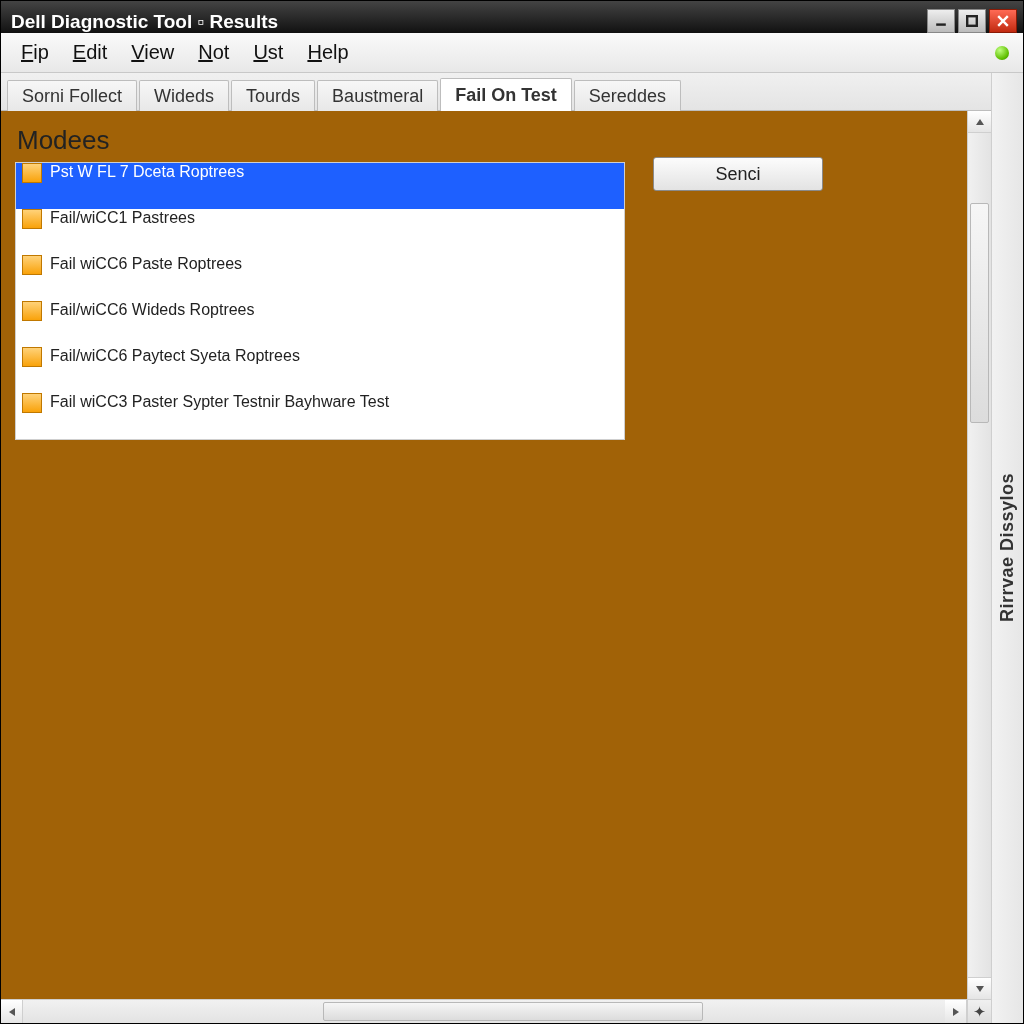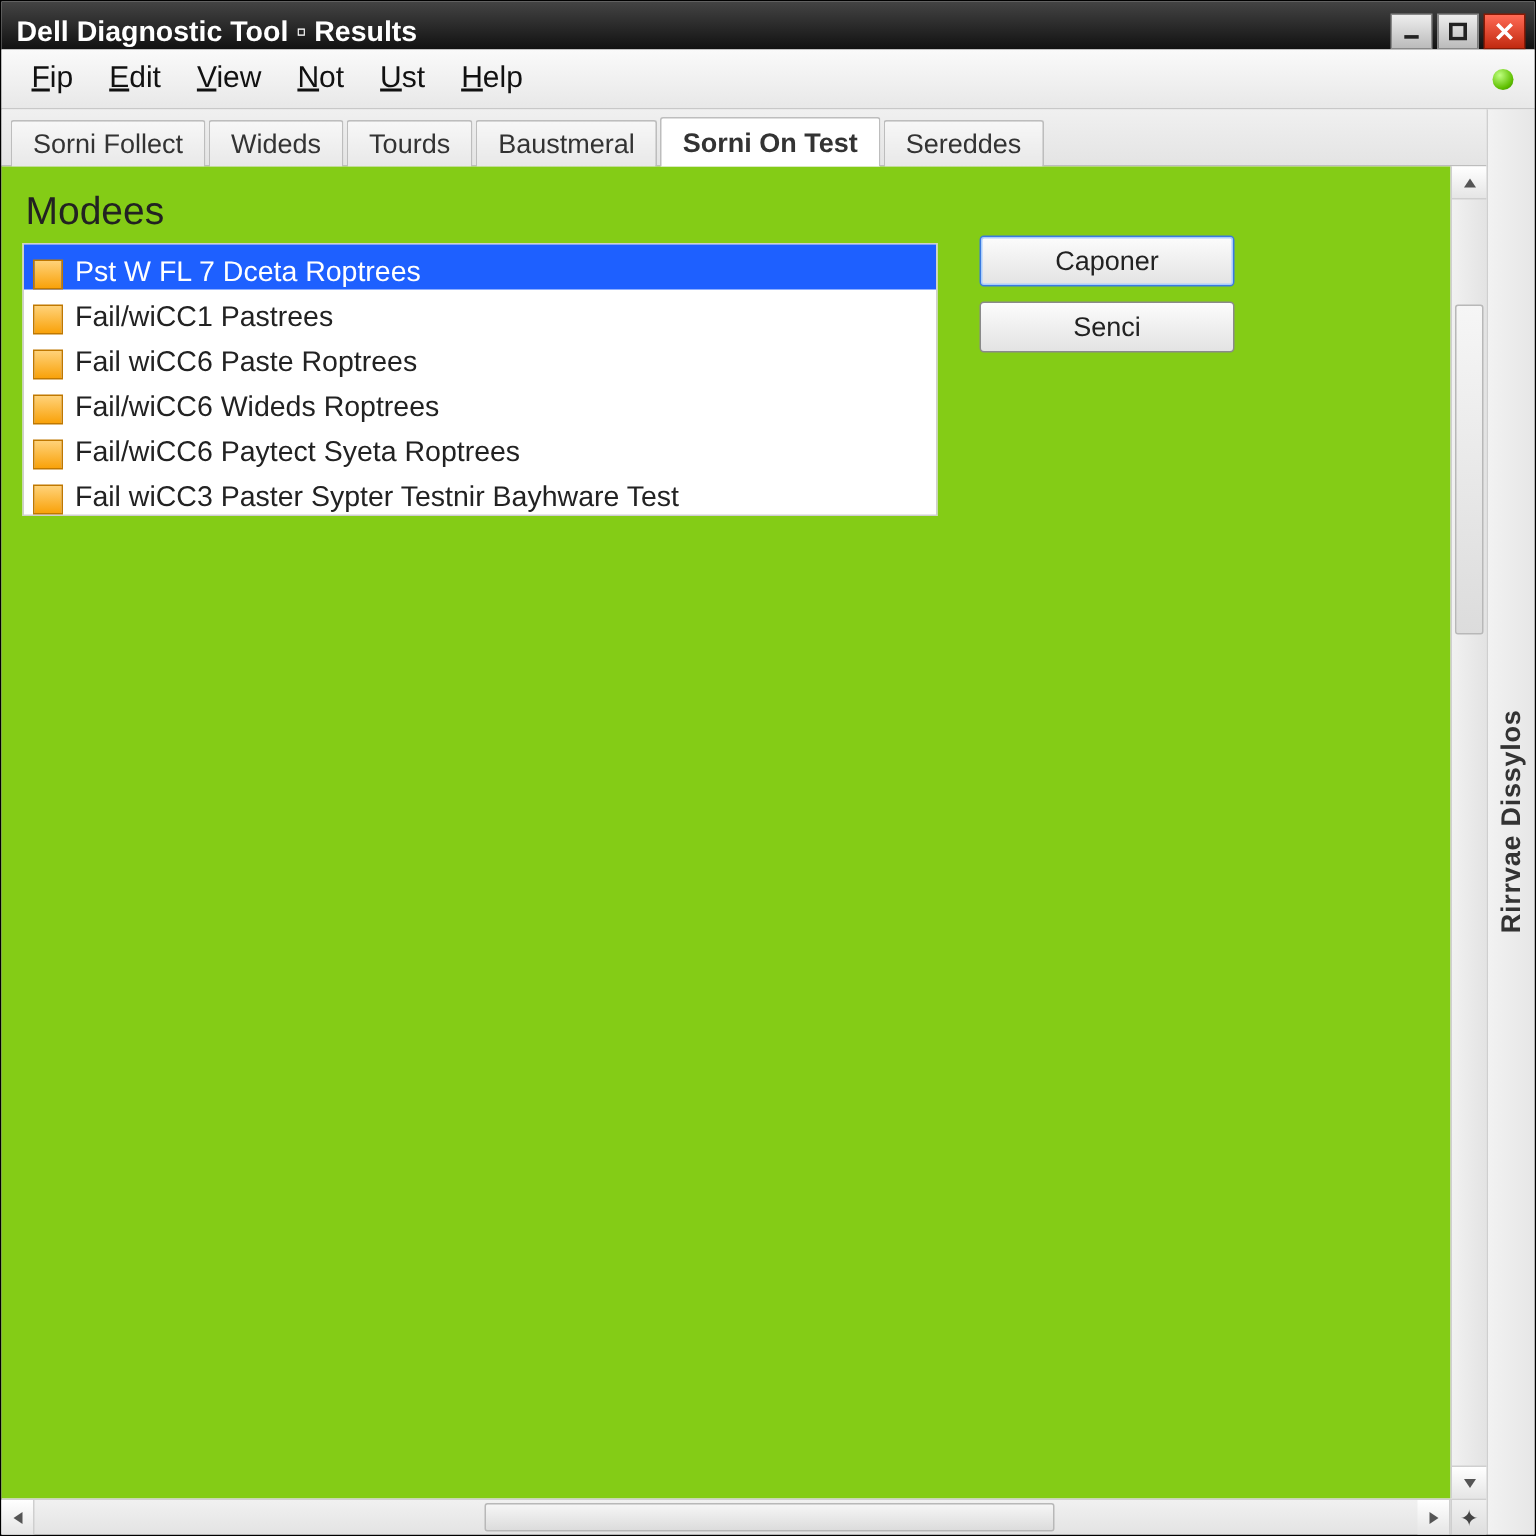--- a/index.html
+++ b/index.html
@@ -14,26 +14,26 @@
   .menuitem { padding: 4px 12px; font-size: 20px; color: #111; }
   .menuitem .mn { text-decoration: underline; }
   .menubar .spacer { flex: 1; }
   .status-dot { width: 14px; height: 14px; border-radius: 50%; background: radial-gradient(circle at 35% 30%, #bfff80, #5fbf00 65%, #2f7f00); margin-right: 6px; }
   .body-area { flex: 1; display: flex; min-height: 0; }
   .main-col { flex: 1; display: flex; flex-direction: column; min-width: 0; }
   .tabstrip { display: flex; align-items: flex-end; height: 38px; padding: 4px 6px 0 6px; background: linear-gradient(to bottom, #f0f0f0, #e4e4e4); border-bottom: 1px solid #bdbdbd; }
   .tab { border: 1px solid #bdbdbd; border-bottom: none; background: linear-gradient(to bottom, #f7f7f7, #e8e8e8); padding: 5px 14px 4px; font-size: 18px; color: #333; margin-right: 2px; border-top-left-radius: 2px; border-top-right-radius: 2px; position: relative; top: 1px; }
   .tab.active { background: #fff; font-weight: bold; top: 1px; padding-top:6px; padding-bottom:5px; z-index:2; }
   .content-wrap { flex:1; display:flex; min-height:0; }
-  .content { flex: 1; background: #84cc16; padding: 12px 8px 0 14px; display: flex; flex-direction: column; min-height:0; }
+  .content { flex: 1; background: #a16207; padding: 12px 8px 0 14px; display: flex; flex-direction: column; min-height:0; }
   .list-row-area { display:flex; flex:0 0 auto; }
   .list-block { flex:0 0 auto; width: 610px; }
   .heading { font-size: 26px; font-weight: normal; color: #222; margin: 2px 0 6px 2px; }
   .listbox { border: 1px solid #cfcfcf; background: #fff; }
-  .listitem { display: flex; align-items: flex-end; height: 30px; padding: 0 6px; font-size: 19px; color: #222; }
+  .listitem { display: flex; align-items: flex-start; height: 46px; padding: 0 6px; font-size: 16px; color: #222; }
   .listitem.selected { background: #1e60ff; color: #fff; }
   .item-icon { width: 20px; height: 20px; margin-right: 8px; border: 1px solid #c07800; background: linear-gradient(to bottom, #ffd279, #f9a20a); flex: 0 0 auto; }
   .right-buttons { margin-left: 28px; display: flex; flex-direction: column; gap: 10px; padding-top: 34px; }
   .btn { width: 170px; height: 34px; border: 1px solid #8a8a8a; border-radius: 3px; background: linear-gradient(to bottom, #fcfcfc, #e3e3e3); font-size: 18px; color: #222; }
   .btn.primary { border: 1px solid #3a7adf; box-shadow: inset 0 0 0 1px #a9cdfc; }
   .vscroll { width: 24px; background: linear-gradient(to right, #f1f1f1, #e3e3e3); border-left: 1px solid #cfcfcf; display: flex; flex-direction: column; }
   .sb-btn { height: 22px; display:flex; align-items:center; justify-content:center; border-bottom:1px solid #cfcfcf; background: linear-gradient(to bottom,#fff,#e5e5e5); }
   .sb-btn:last-child { border-bottom:none; border-top:1px solid #cfcfcf; }
   .sb-track { flex:1; position: relative; }
   .sb-thumb { position:absolute; left:2px; right:2px; top:70px; height:220px; background: linear-gradient(to bottom,#f6f6f6,#dcdcdc); border:1px solid #b8b8b8; border-radius:2px; }
@@ -82,21 +82,21 @@
     <div class="status-dot"></div>
   </div>
 
   <div class="body-area">
     <div class="main-col">
       <div class="tabstrip">
         <div class="tab">Sorni Follect</div>
         <div class="tab">Wideds</div>
         <div class="tab">Tourds</div>
         <div class="tab">Baustmeral</div>
-        <div class="tab active">Sorni On Test</div>
+        <div class="tab active">Fail On Test</div>
         <div class="tab">Sereddes</div>
       </div>
 
       <div class="content-wrap">
         <div class="content">
           <div class="list-row-area">
             <div class="list-block">
               <div class="heading">Modees</div>
               <div class="listbox">
                 <div class="listitem selected">
@@ -119,21 +119,20 @@
                   <span class="item-icon"></span>
                   <span>Fail/wiCC6 Paytect Syeta Roptrees</span>
                 </div>
                 <div class="listitem">
                   <span class="item-icon"></span>
                   <span>Fail wiCC3 Paster Sypter Testnir Bayhware Test</span>
                 </div>
               </div>
             </div>
             <div class="right-buttons">
-              <button class="btn primary">Caponer</button>
               <button class="btn">Senci</button>
             </div>
           </div>
         </div>
 
         <div class="vscroll">
           <div class="sb-btn">
             <svg class="arrow" viewBox="0 0 10 10">
                 <path d="M5 2 L9 8 L1 8 Z" fill="#555"></path>
               </svg>

